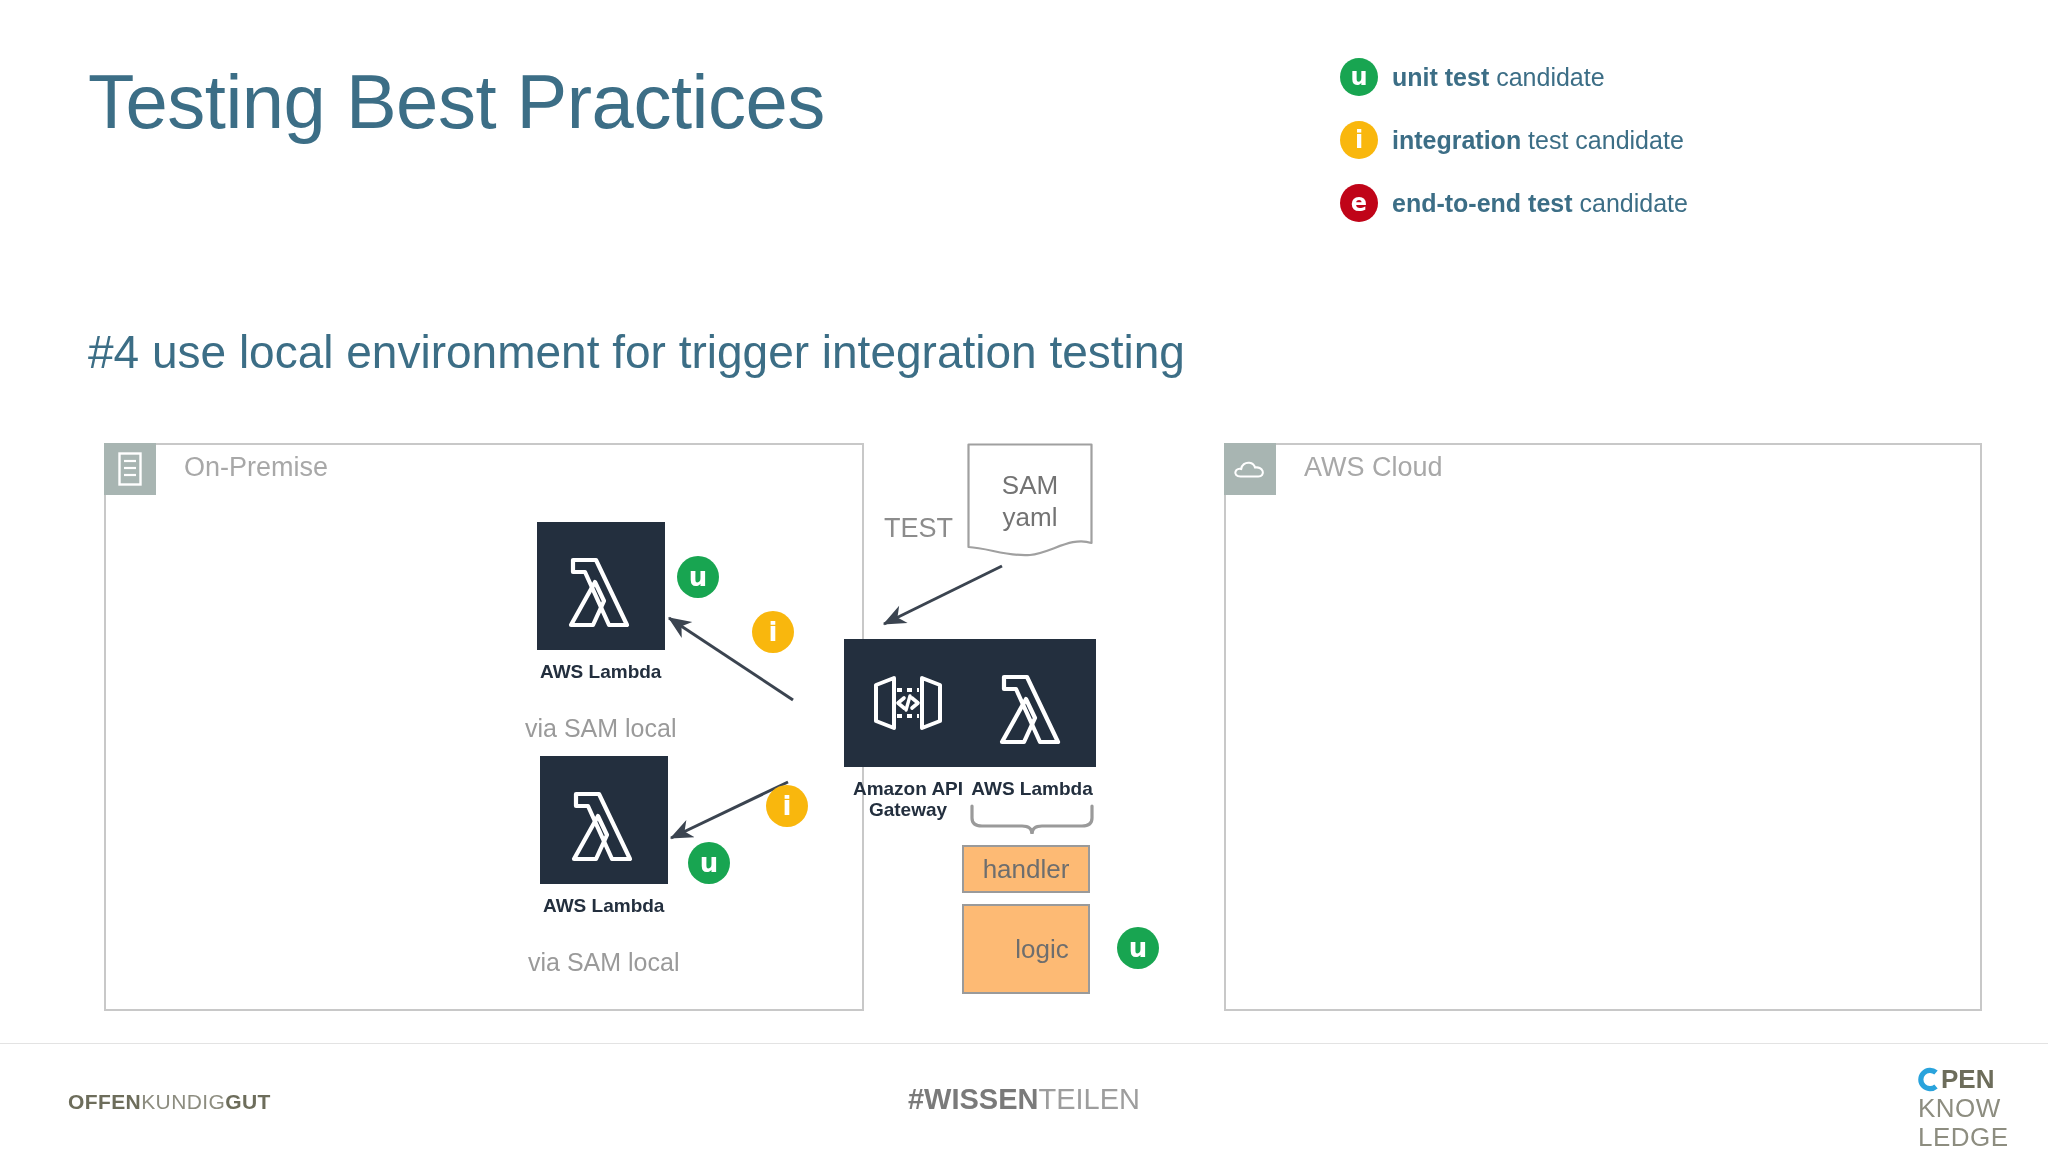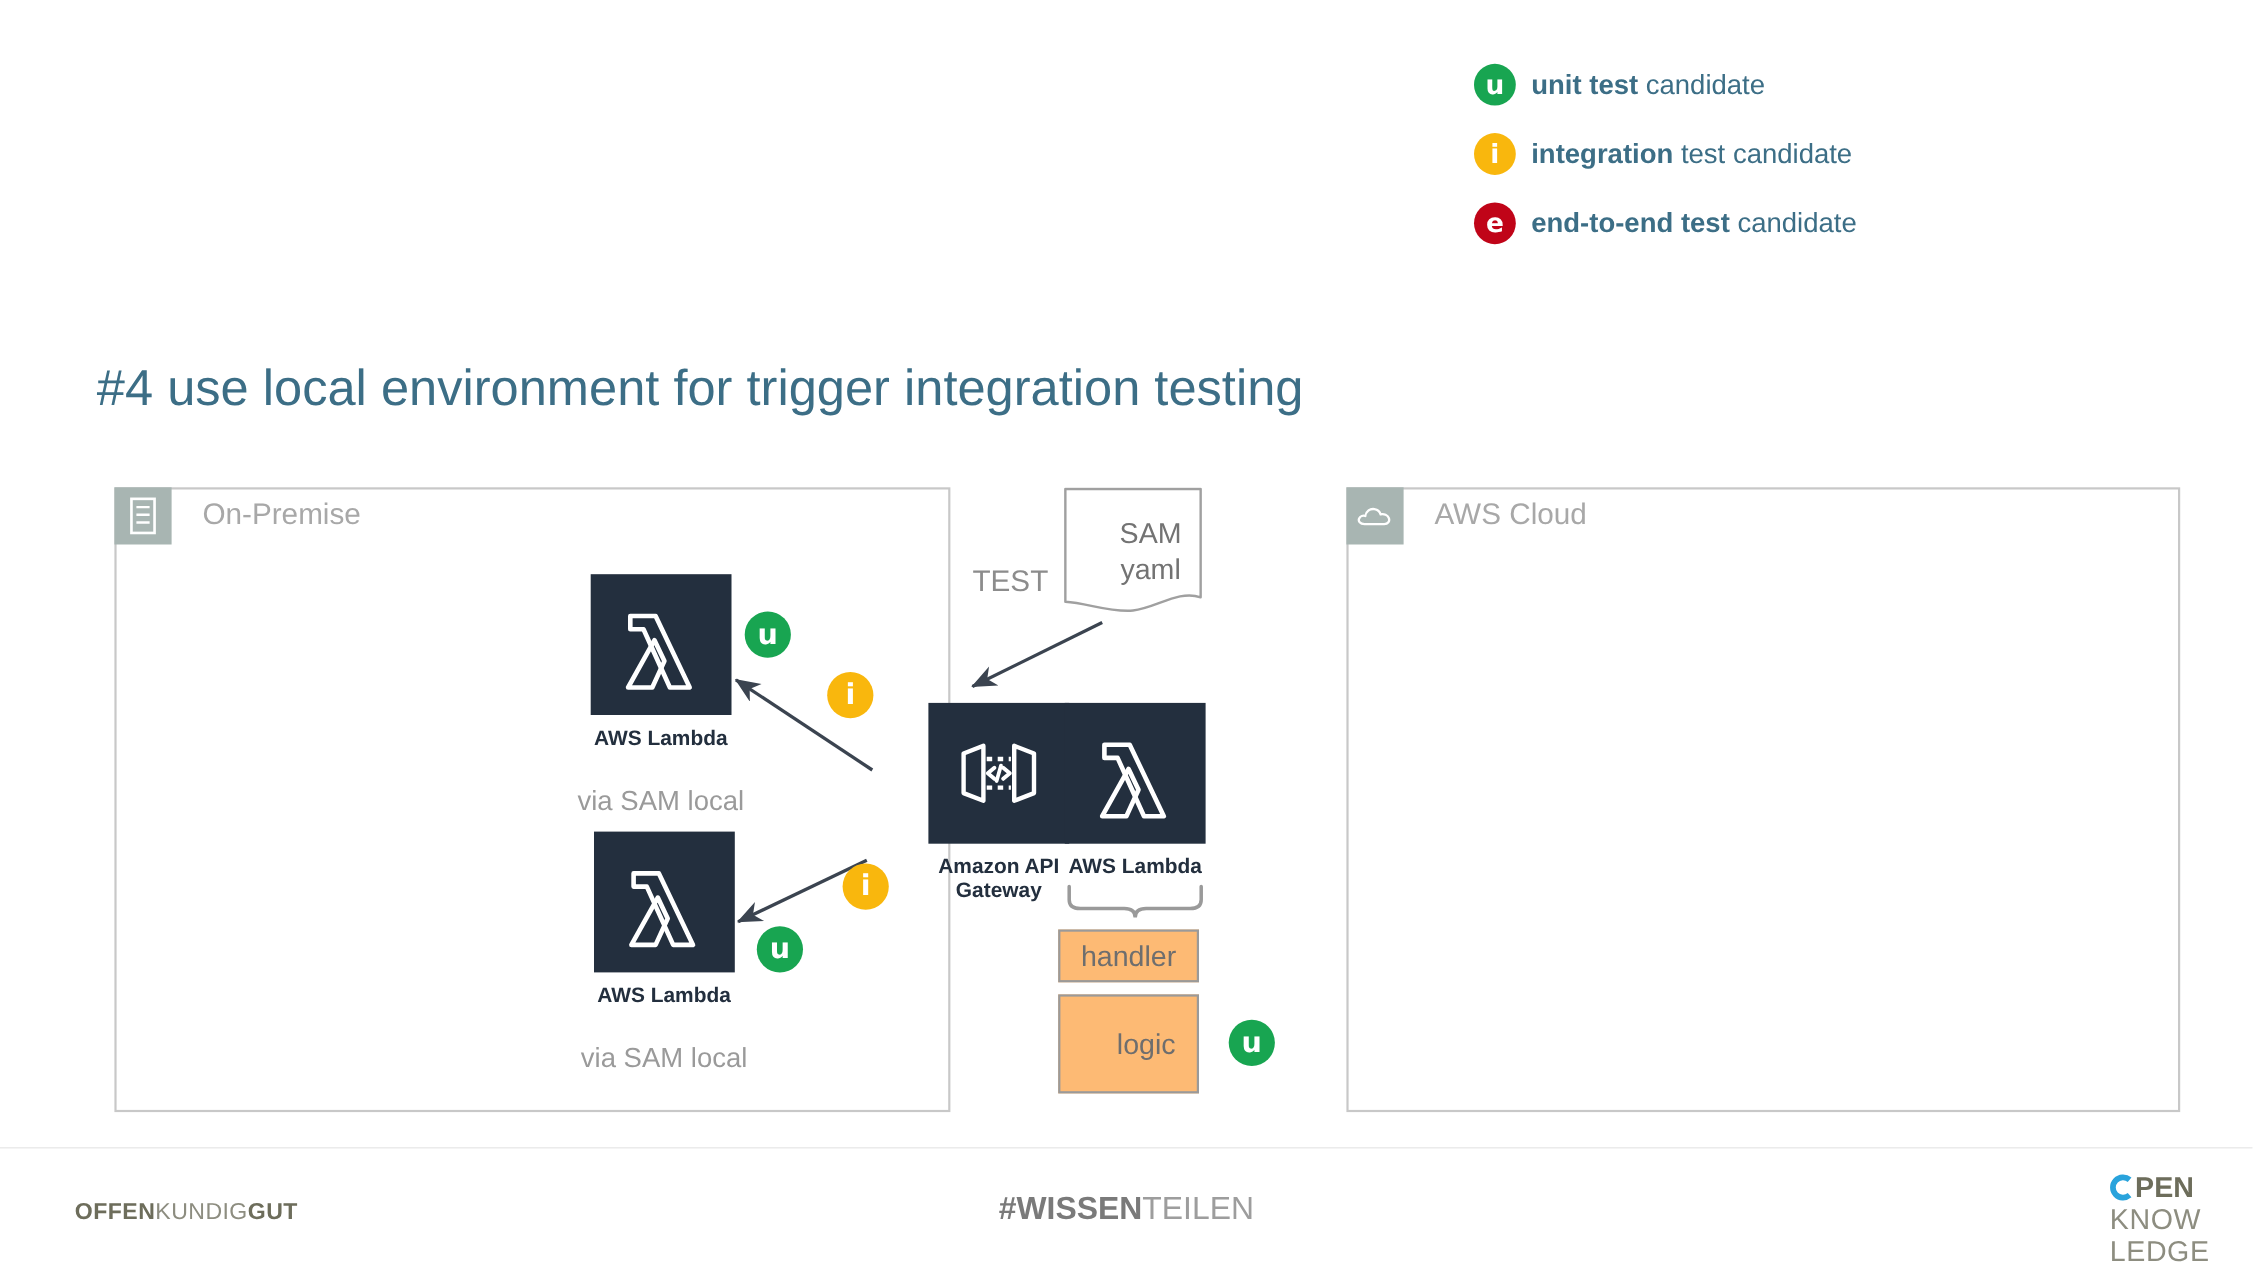--- a/index.html
+++ b/index.html
@@ -191,21 +191,20 @@
   #sam-text {
     position: absolute;
     left: 967px;
     top: 470px;
     width: 126px;
     text-align: center;
     font-size: 26px;
     color: #737373;
     line-height: 1.22;
     white-space: pre-line;
-    padding-left: 16px;
   }
   #test-label {
     position: absolute;
     left: 884px;
     top: 513px;
     font-size: 27px;
     color: #8c8c8c;
     white-space: nowrap;
   }
 
@@ -298,20 +297,21 @@
     color: #8d8d80;
     letter-spacing: 0.5px;
     margin-top: 3px;
   }
 </style>
 </head>
 <body>
 
 <div id="slide">
 
+  <div id="title">Testing Best Practices</div>
 
   <div id="legend">
 
     <div class="legend-row">
       <span class="badge green">u</span>
       <span class="legend-text"><span class="strong">unit test</span><span> candidate</span></span>
     </div>
 
     <div class="legend-row">
       <span class="badge yellow">i</span>

